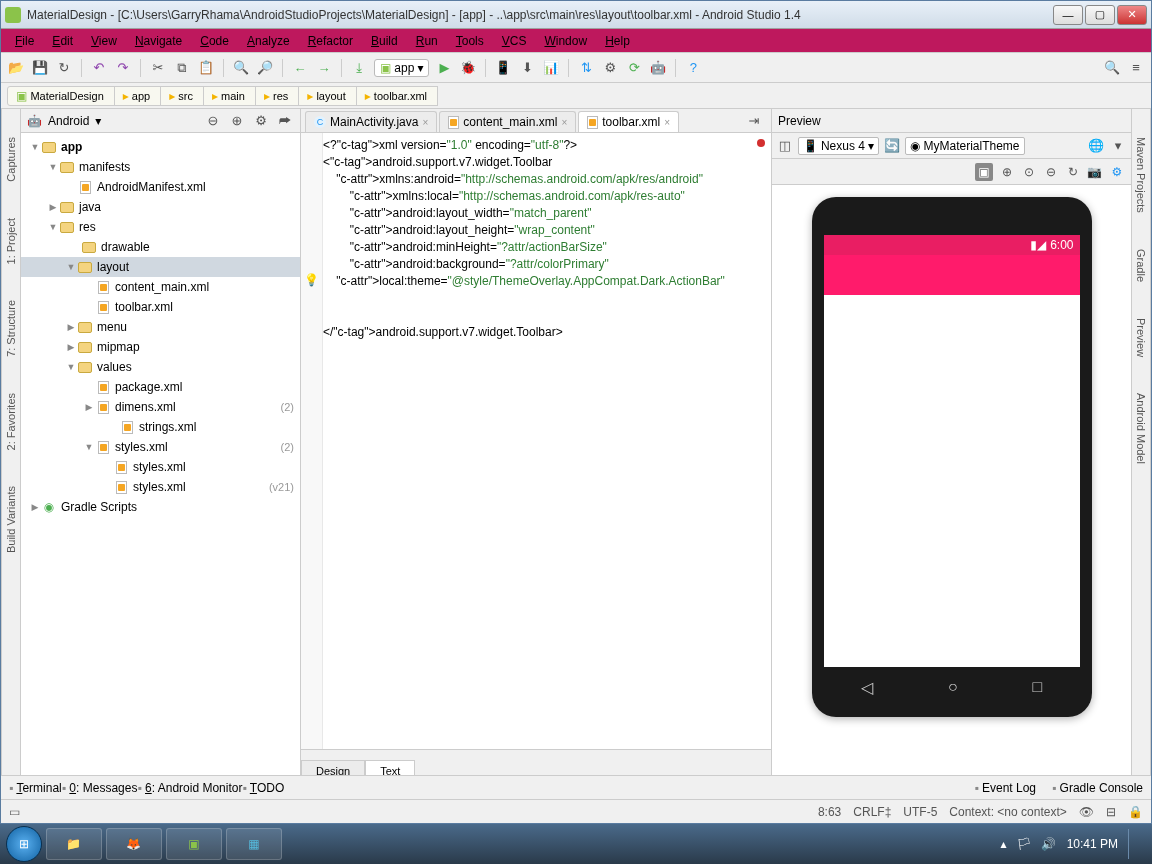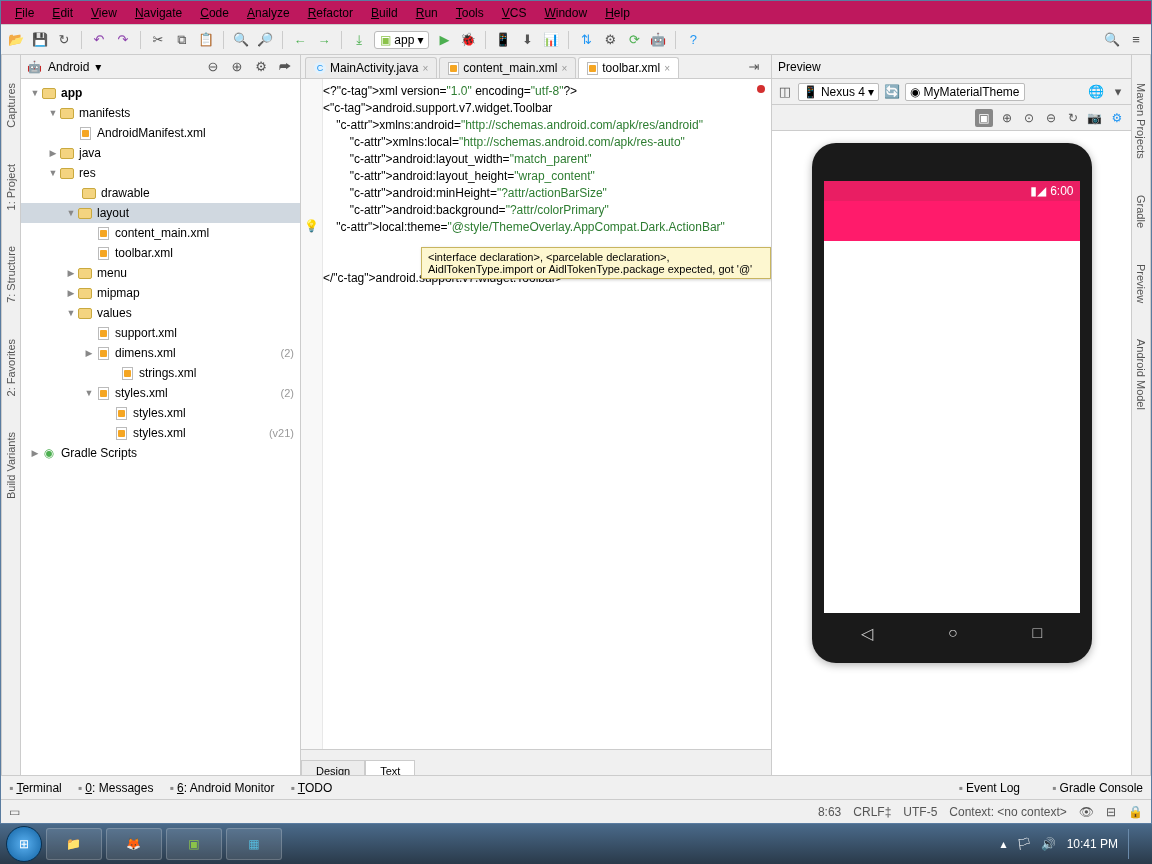--- a/index.html
+++ b/index.html
@@ -59,34 +59,43 @@
 .preview-mini-tools { height: 26px; background:#f0f0f0; border-bottom:1px solid #ccc; display:flex; align-items:center; justify-content:flex-end; gap:6px; padding:0 6px;}
 .mini-ico { width:16px; height:16px; display:inline-flex; align-items:center; justify-content:center; color:#555; cursor:pointer; font-size:12px;}
 .mini-ico.boxed { background:#888; color:#fff; border-radius:2px; width:18px; height:18px;}
 .preview-canvas { flex:1; display:flex; align-items:flex-start; justify-content:center; padding:12px; overflow:hidden; background:#fff;}
 .phone { width: 280px; height: 520px; background:#1a1a1a; border-radius: 24px; padding: 38px 12px 50px 12px; position:relative; box-shadow:0 2px 8px rgba(0,0,0,.3);}
 .phone-screen { width:100%; height:100%; background:#fff; position:relative; overflow:hidden;}
 .status-bar { height:20px; background:#e91e63; display:flex; justify-content:flex-end; align-items:center; color:#fff; font-size:10px; padding:0 6px; gap:4px;}
 .app-bar { height:40px; background:#ff1b6b;}
 .nav-bar { position:absolute; bottom:12px; left:12px; right:12px; height:36px; display:flex; justify-content:space-around; align-items:center;}
 .nav-ico { color:#ccc; font-size:16px;}
-.bottom-panel { height: 24px; background: #f0f0f0; border-top: 1px solid #ccc; display: flex; align-items: center; padding: 0 8px; gap: 16px; font-size: 11px; }
+.bottom-panel { height: 24px; background: #f0f0f0; border-top: 1px solid #ccc; display: flex; align-items: center; padding: 0 8px; gap: 0; font-size: 11px; }
 .bottom-panel .spacer { flex:1; }
 .status-bar-bottom { height: 24px; background: #f0f0f0; border-top: 1px solid #ccc; display: flex; align-items: center; padding: 0 8px; font-size: 11px; color: #555; gap: 12px;}
 .status-bar-bottom .spacer { flex:1; }
 .taskbar { position: absolute; left:0; bottom:0; width:1152px; height:40px; background: linear-gradient(#4a6a8a, #2a3a4a); display:flex; align-items:center; padding:0 6px; gap:4px;}
 .start-orb { width:36px; height:36px; border-radius:50%; background: radial-gradient(#5ab0f0,#1060a0); border:1px solid #083050; cursor:pointer; display:flex; align-items:center; justify-content:center;}
 .task-item { width:56px; height:32px; background: rgba(255,255,255,.1); border:1px solid rgba(255,255,255,.2); border-radius:3px; display:flex; align-items:center; justify-content:center; cursor:pointer;}
 .taskbar-right { margin-left:auto; display:flex; align-items:center; gap:10px; color:#fff; font-size:11px; padding-right:8px;}
 </style>
 </head>
 <body>
 
 <div class="window">
 
+  <div class="titlebar">
+    <div class="titlebar-icon"></div>
+    <div class="titlebar-title">MaterialDesign - [C:\Users\GarryRhama\AndroidStudioProjects\MaterialDesign] - [app] - ..\app\src\main\res\layout\toolbar.xml - Android Studio 1.4</div>
+    <div class="win-controls">
+      <div class="win-btn">—</div>
+      <div class="win-btn">▢</div>
+      <div class="win-btn close">✕</div>
+    </div>
+  </div>
 
   <div class="menubar" id="menubar">
       <span><u>F</u>ile</span>
       <span><u>E</u>dit</span>
       <span><u>V</u>iew</span>
       <span><u>N</u>avigate</span>
       <span><u>C</u>ode</span>
       <span><u>A</u>nalyze</span>
       <span><u>R</u>efactor</span>
       <span><u>B</u>uild</span>
@@ -132,20 +141,29 @@
     <span class="tool-ico">⚙</span>
     <span class="tool-ico" style="color:#4caf50">⟳</span>
     <span class="tool-ico" style="color:#8bc34a">🤖</span>
     <span class="tool-sep"></span>
     <span class="tool-ico" style="color:#2196f3">?</span>
     <span style="flex:1"></span>
     <span class="tool-ico">🔍</span>
     <span class="tool-ico">≡</span>
   </div>
 
+  <div class="breadcrumb" id="breadcrumb">
+      <span class="crumb first"><span style="color:#8bc34a">▣</span> MaterialDesign</span>
+      <span class="crumb"><span style="color:#f4b400">▸</span> app</span>
+      <span class="crumb"><span style="color:#f4b400">▸</span> src</span>
+      <span class="crumb"><span style="color:#f4b400">▸</span> main</span>
+      <span class="crumb"><span style="color:#f4b400">▸</span> res</span>
+      <span class="crumb"><span style="color:#f4b400">▸</span> layout</span>
+      <span class="crumb"><span style="color:#f4b400">▸</span> toolbar.xml</span>
+    </div>
 
   <div class="main-area">
     <div class="left-tool-strip" id="left-strip">
         <div class="side-tab">Captures</div>
         <div class="side-tab">1: Project</div>
         <div class="side-tab">7: Structure</div>
         <div class="side-tab">2: Favorites</div>
         <div class="side-tab">Build Variants</div>
       </div>
 
@@ -243,21 +261,21 @@
             <span class="tree-ico">
               <span class="folder-ico"></span>
             </span>
             <span class="tree-label">values</span>
           </div>
           <div class="tree-row" style="padding-left: 62px;">
             <span class="tree-arrow"></span>
             <span class="tree-ico">
               <span class="file-ico xml"></span>
             </span>
-            <span class="tree-label">support.xml</span>
+            <span class="tree-label">package.xml</span>
           </div>
           <div class="tree-row" style="padding-left: 62px;">
             <span class="tree-arrow">▶</span>
             <span class="tree-ico">
               <span class="file-ico xml"></span>
             </span>
             <span class="tree-label">dimens.xml</span>
             <span class="tree-suffix">(2)</span>
           </div>
           <div class="tree-row" style="padding-left: 86px;">
@@ -328,21 +346,20 @@
     <span class="&lt;span">"c-attr"</span>&gt;xmlns:android=<span class="c-str">"http://schemas.android.com/apk/res/android"</span>
         <span class="&lt;span">"c-attr"</span>&gt;xmlns:local=<span class="c-str">"http://schemas.android.com/apk/res-auto"</span>
         <span class="&lt;span">"c-attr"</span>&gt;android:layout_width=<span class="c-str">"match_parent"</span>
         <span class="&lt;span">"c-attr"</span>&gt;android:layout_height=<span class="c-str">"wrap_content"</span>
         <span class="&lt;span">"c-attr"</span>&gt;android:minHeight=<span class="c-str">"?attr/actionBarSize"</span>
         <span class="&lt;span">"c-attr"</span>&gt;android:background=<span class="c-str">"?attr/colorPrimary"</span>
     <span class="&lt;span">"c-attr"</span>&gt;local:theme=<span class="c-str">"@style/ThemeOverlay.AppCompat.Dark.ActionBar"</span>
 
 
 &lt;/<span class="&lt;span">"c-tag"</span>&gt;android.support.v7.widget.Toolbar&gt;</div>
-        <div class="tooltip">&lt;interface declaration&gt;, &lt;parcelable declaration&gt;, AidlTokenType.import or AidlTokenType.package expected, got '@'</div>
       </div>
       <div class="bottom-tabs" id="bottom-editor-tabs">
           <div class="btab">Design</div>
           <div class="btab active">Text</div>
         </div>
     </div>
 
     <div class="preview-panel">
       <div class="preview-header">
         <span>Preview</span>

